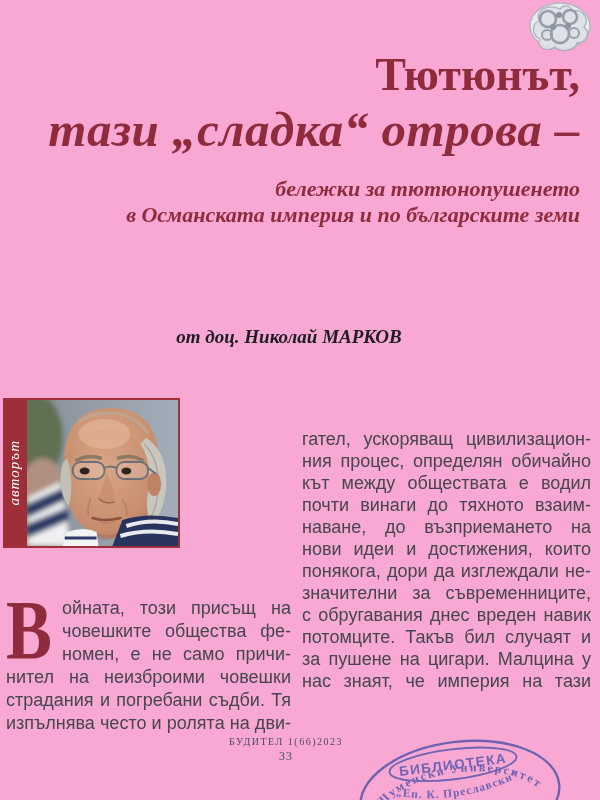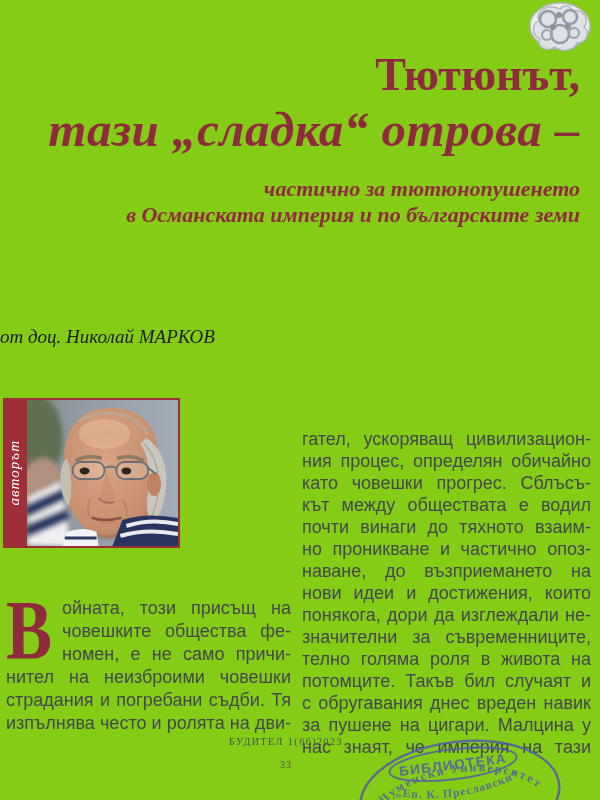--- a/index.html
+++ b/index.html
@@ -1,18 +1,18 @@
 <!DOCTYPE html>
 <html lang="bg" style="--title-ink: #8e2b3c; --tab-red: #9e2f38; --body-ink: #46464d; --footer-ink: #4b4e58; --stamp-ink: #5558ad;"><head>
 <meta charset="utf-8">
 <style>
   html,body { margin:0; padding:0; background:#888; }
   .page {
     position:relative; width:600px; height:800px; margin:0 auto;
-    background:#84cc16; overflow:hidden;
+    background:#f9a8d4; overflow:hidden;
     font-family:"Liberation Sans", sans-serif;
   }
 
   
   .ornament { position:absolute; left:527px; top:1px; width:66px; height:52px; }
 
   
   .title-line {
     position:absolute; left:0; right:20px; text-align:right; white-space:nowrap;
     color:var(--title-ink,#8e2b3c); font-family:"Liberation Serif", serif; font-weight:700;
@@ -21,23 +21,23 @@
   .title-2 { top:103px; font-size:49px; line-height:54px; letter-spacing:0.5px;font-style:italic; }
 
   .subtitle {
     position:absolute; left:0; right:20px; top:176px; text-align:right;
     color:var(--title-ink,#8e2b3c);
     font-family:"Liberation Serif", serif; font-style:italic; font-weight:700;
     font-size:22px; line-height:26px; white-space:nowrap;
   }
 
   .byline {
-    position:absolute; left:0; right:22px; top:326px; text-align:left;
+    position:absolute; left:0; right:22px; top:326px; text-align:center;
     color:#1d1d22; font-family:"Liberation Serif", serif;
-    font-style:italic; font-weight:400; font-size:19px;
+    font-style:italic; font-weight:700; font-size:19px;
   }
 
   
   .photo-block { position:absolute; left:3px; top:398px; display:flex; }
   .photo-tab {
     width:22px; height:150px; background:var(--tab-red,#9e2f38);
     display:flex; align-items:center; justify-content:center;
   }
   .photo-tab .tab-label {
     writing-mode:vertical-rl; transform:rotate(180deg);
@@ -62,21 +62,21 @@
     font-size:84px; line-height:62px; color:var(--title-ink,#8e2b3c);
     transform:scaleX(0.82); transform-origin:left top;
   }
 
   
   .footer {
     position:absolute; left:0; top:724px; width:572px; text-align:center;
     color:var(--footer-ink,#4b4e58); font-family:"Liberation Serif", serif;
   }
   .footer-journal { font-size:10px; letter-spacing:1.5px;margin-top:12px; }
-  .footer-page { font-size:10px; letter-spacing:1px; margin-top:12px; }
+  .footer-page { font-size:12px; letter-spacing:1px; margin-top:2px; }
 
   
   .stamp {
     position:absolute; left:344px; top:712px; width:222px; height:120px;
     color:var(--stamp-ink,#5558ad); opacity:0.85;
     transform:rotate(-7deg); transform-origin:50% 30%;
   }
   .stamp-arc    { font:600 12px "Liberation Serif", serif; letter-spacing:2px; fill:currentColor; }
   .stamp-center { font:700 13.5px "Liberation Sans", sans-serif; letter-spacing:1.5px; fill:currentColor; }
   .stamp-arc-b  { font:600 11.5px "Liberation Serif", serif; letter-spacing:1px; fill:currentColor; }
@@ -98,21 +98,21 @@
       <circle cx="32" cy="14" r="3" fill="#8b92a0"></circle>
       <circle cx="26" cy="26" r="3" fill="#8b92a0"></circle>
       <circle cx="41" cy="25" r="3" fill="#8b92a0"></circle>
     </svg>
   </div>
 
   <div class="title-line title-1">Тютюнът,</div>
   <div class="title-line title-2">тази „сладка“ отрова –</div>
 
   <div class="subtitle">
-    <div>частично за тютюнопушенето</div>
+    <div>бележки за тютюнопушенето</div>
     <div>в Османската империя и по българските земи</div>
   </div>
 
   <div class="byline">от доц. Николай МАРКОВ</div>
 
   <div class="photo-block">
     <div class="photo-tab">
       <span class="tab-label">авторът</span>
     </div>
     <div class="photo-frame">
@@ -183,31 +183,28 @@
         <div class="tline">нител на неизброими човешки</div>
         <div class="tline">страдания и погребани съдби. Тя</div>
         <div class="tline">изпълнява често и ролята на дви-</div>
       </div>
   </div>
 
   <div class="bodycol right-col">
     <div>
         <div class="tline">гател, ускоряващ цивилизацион-</div>
         <div class="tline">ния процес, определян обичайно</div>
-        <div class="tline">като човешки прогрес. Сблъсъ-</div>
         <div class="tline">кът между обществата е водил</div>
         <div class="tline">почти винаги до тяхното взаим-</div>
-        <div class="tline">но проникване и частично опоз-</div>
         <div class="tline">наване, до възприемането на</div>
         <div class="tline">нови идеи и достижения, които</div>
         <div class="tline">понякога, дори да изглеждали не-</div>
         <div class="tline">значителни за съвременниците,</div>
-        <div class="tline">телно голяма роля в живота на</div>
+        <div class="tline">с обругавания днес вреден навик</div>
         <div class="tline">потомците. Такъв бил случаят и</div>
-        <div class="tline">с обругавания днес вреден навик</div>
         <div class="tline">за пушене на цигари. Малцина у</div>
         <div class="tline">нас знаят, че империя на тази</div>
       </div>
   </div>
 
   <div class="footer">
     <div class="footer-journal">БУДИТЕЛ 1(66)2023</div>
     <div class="footer-page">33</div>
   </div>
 

